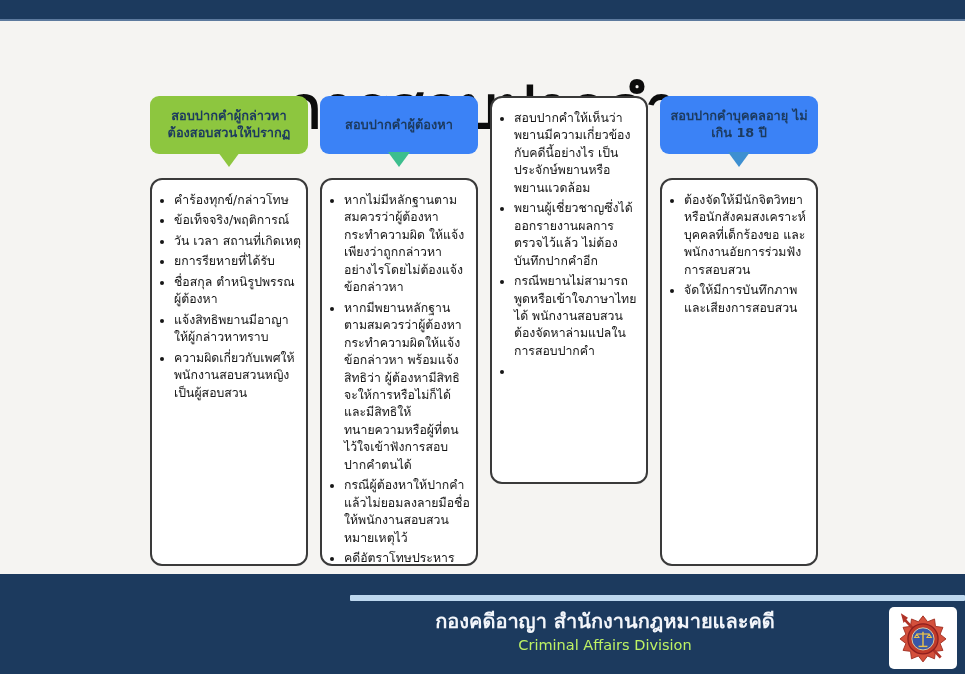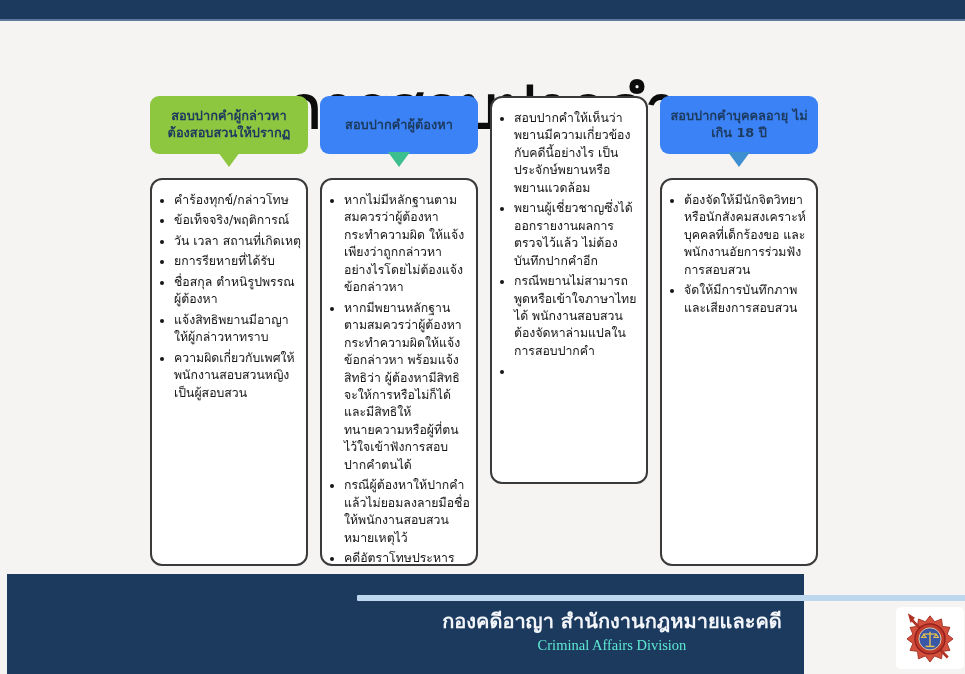--- a/index.html
+++ b/index.html
@@ -46,34 +46,33 @@
     height:388px;box-sizing:border-box;overflow:hidden;
     background:#ffffff;border:2px solid var(--border);border-radius:12px;
     padding:12px 5px 8px 2px;
   }
   .box ul{
     margin:0;padding-left:20px;
     font-size:12.3px;line-height:1.42;color:#161616;
   }
   .box li{margin-bottom:3px;}
   .footer{
-    position:absolute;left:0;top:574px;width:797px;height:100px;
+    position:absolute;left:0;top:574px;width:965px;height:100px;
     background:var(--navy);
-    margin-left:7px;
   }
   .footer-line{
     position:absolute;left:350px;top:21px;width:615px;height:6px;
     background:var(--line);border-radius:1px;
   }
   .footer-text{
     position:absolute;left:330px;top:34px;width:550px;
     text-align:center;color:#f2f5fa;
   }
   .footer-th{font-size:20px;font-weight:bold;line-height:1.35;}
-  .footer-en{font-size:14.5px;margin-top:2px;color:#5eead4;font-family:Liberation Serif, serif;}
+  .footer-en{font-size:14.5px;margin-top:2px;color:#bef264;}
   .logo{
     position:absolute;left:889px;top:33px;width:68px;height:62px;
     background:#ffffff;border-radius:5px;
     display:flex;align-items:center;justify-content:center;
   }
 </style>
 </head>
 <body>
 
 <div class="topbar"></div>

